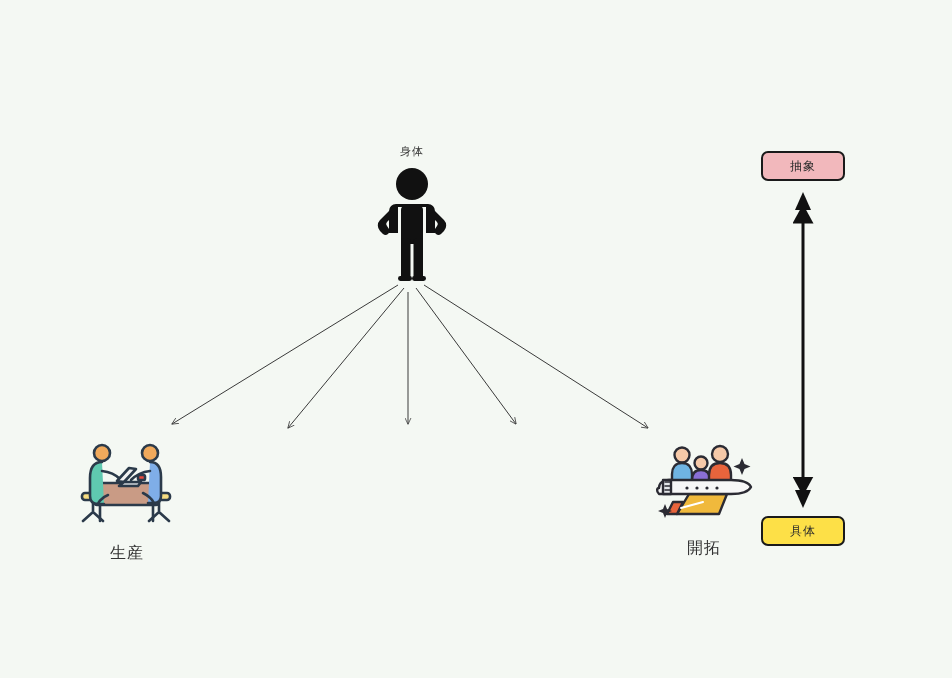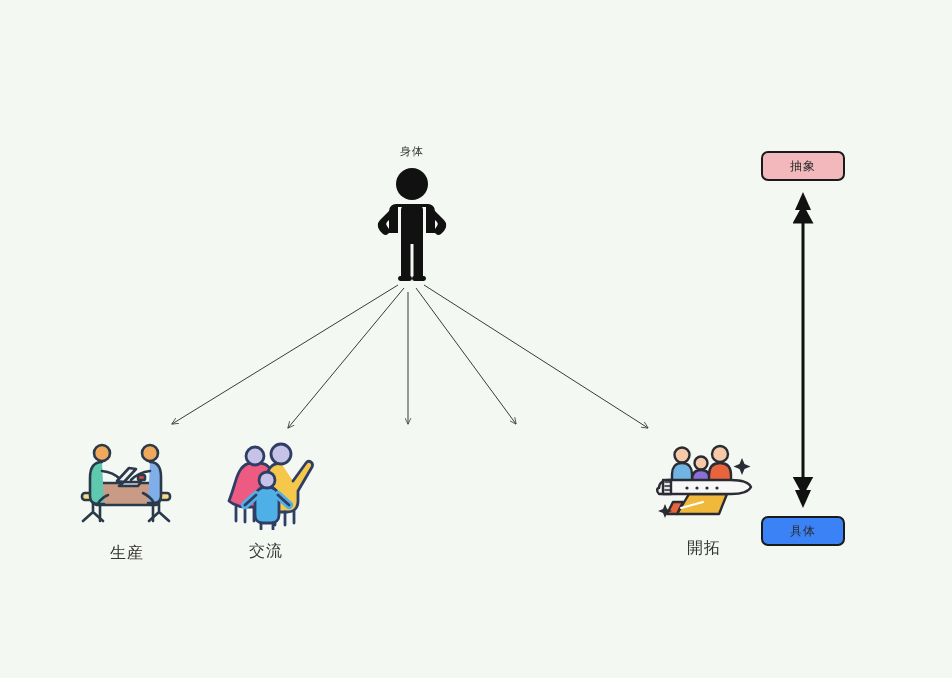--- a/index.html
+++ b/index.html
@@ -89,21 +89,21 @@
     box-sizing: border-box;
   }
   #axis-top {
     left: 761px;
     top: 151px;
     background: #f2b8bc;
   }
   #axis-bottom {
     left: 761px;
     top: 516px;
-    background: #3b82f6;
+    background: #fde047;
   }
   #axis-arrow {
     left: 783px;
     top: 190px;
     width: 40px;
     height: 320px;
   }
 </style>
 </head>
 <body>
@@ -172,41 +172,20 @@
         <circle cx="78" cy="16" r="8" fill="#f0a95c"></circle>
         <path d="M78 25 c9 0 11 8 11 15 v19 c0 5 -3 7 -7 7 h-6" fill="#7faee8"></path>
         <path d="M78 34 c-9 1 -15 5 -19 9" fill="none"></path>
         <path d="M82 66 c0 0 -3 -6 -11 -10" fill="none"></path>
         <rect x="66" y="38" width="7" height="5" rx="1.6" fill="#e8483c"></rect>
       </g>
     </svg>
     <div class="leaf-label">生産</div>
   </div>
 
-  <div id="node-koryu" class="abs leaf-node">
-    <svg class="leaf-icon" viewBox="0 0 110 95" xmlns="http://www.w3.org/2000/svg">
-      <g stroke="#2f3e64" stroke-width="2.8" stroke-linecap="round" stroke-linejoin="round">
-
-        <path d="M40 28 c-9 1 -13 9 -16 20 c-3 10 -6 18 -6 18 c0 0 7 6 16 6 h18 c6 0 9 -4 9 -10 v-20 c0 -9 -5 -14 -14 -14 z" fill="#ed5a82"></path>
-        <circle cx="44" cy="21" r="9" fill="#c7c3e8"></circle>
-        <path d="M25 72 v14 M34 73 v14 M43 73 v13" fill="none"></path>
-
-        <path d="M70 28 c-9 0 -14 6 -14 15 v24 c0 6 4 10 10 10 h10 c7 0 11 -4 11 -11 v-10 l14 -24 c2 -4 -3 -8 -6 -4 l-13 18" fill="#f5c84c"></path>
-        <circle cx="70" cy="19" r="10" fill="#c7c3e8"></circle>
-        <path d="M64 77 v13 M74 77 v13 M83 76 v12" fill="none"></path>
-
-        <path d="M55 52 c-7 0 -11 5 -11 12 v16 c0 5 3 8 8 8 h8 c5 0 8 -3 8 -8 v-16 c0 -7 -4 -12 -11 -12 z" fill="#4fb0e8"></path>
-        <path d="M45 60 l-11 10 M67 60 l11 10" fill="none" stroke="#4fb0e8" stroke-width="8"></path>
-        <path d="M45 60 l-11 10 M67 60 l11 10" fill="none"></path>
-        <circle cx="56" cy="45" r="8" fill="#c7c3e8"></circle>
-        <path d="M50 88 v6 M62 88 v6" fill="none"></path>
-      </g>
-    </svg>
-    <div class="leaf-label">交流</div>
-  </div>
 
 
 
   <div id="node-kaitaku" class="abs leaf-node">
     <svg class="leaf-icon" viewBox="0 0 110 95" xmlns="http://www.w3.org/2000/svg">
       <g stroke="#2b2b33" stroke-width="2.4" stroke-linecap="round" stroke-linejoin="round">
 
         <circle cx="33" cy="23" r="7.5" fill="#f6c9a8"></circle>
         <path d="M33 31 c-7 0 -10 5 -10 11 v11 h20 v-11 c0 -6 -3 -11 -10 -11 z" fill="#6fb4e2"></path>
         <circle cx="52" cy="31" r="6.5" fill="#f6c9a8"></circle>

